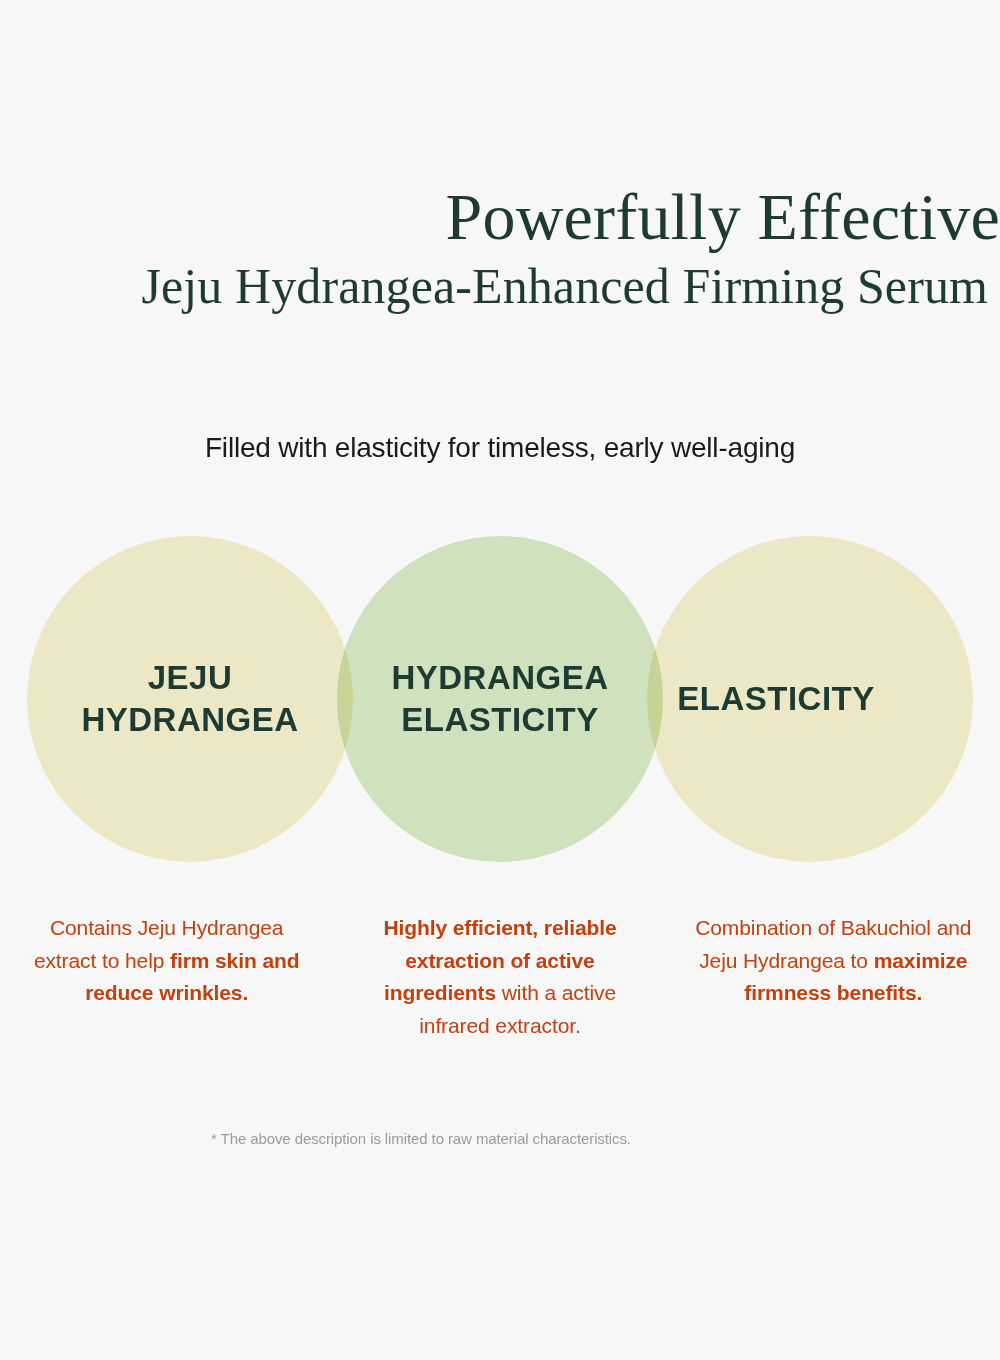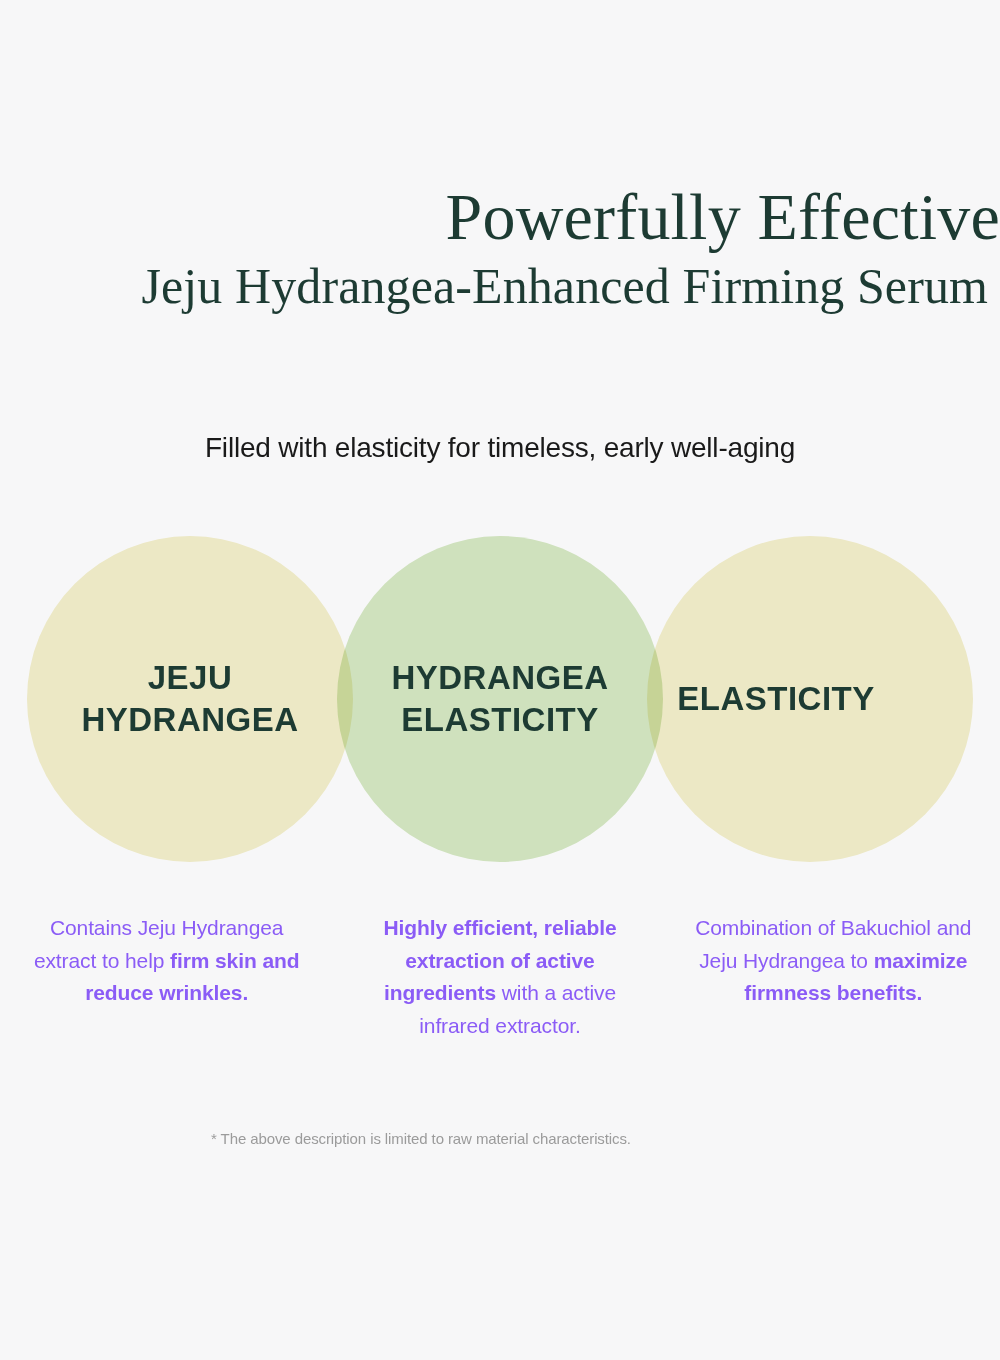--- a/index.html
+++ b/index.html
@@ -112,21 +112,21 @@
     left: 0;
     width: 1000px;
     display: flex;
   }
   .desc-col {
     width: 333.33px;
     text-align: center;
     font-family: "Liberation Sans", sans-serif;
     font-size: 21px;
     line-height: 1.55;
-    color: #8b5cf6;
+    color: #c2410c;
     letter-spacing: -0.1px;
     padding: 0 24px;
     box-sizing: border-box;
   }
   .desc-col .lead-normal { font-weight: 400; }
   .desc-col .em          { font-weight: 700; }
 
   
   .footnote {
     position: absolute;

